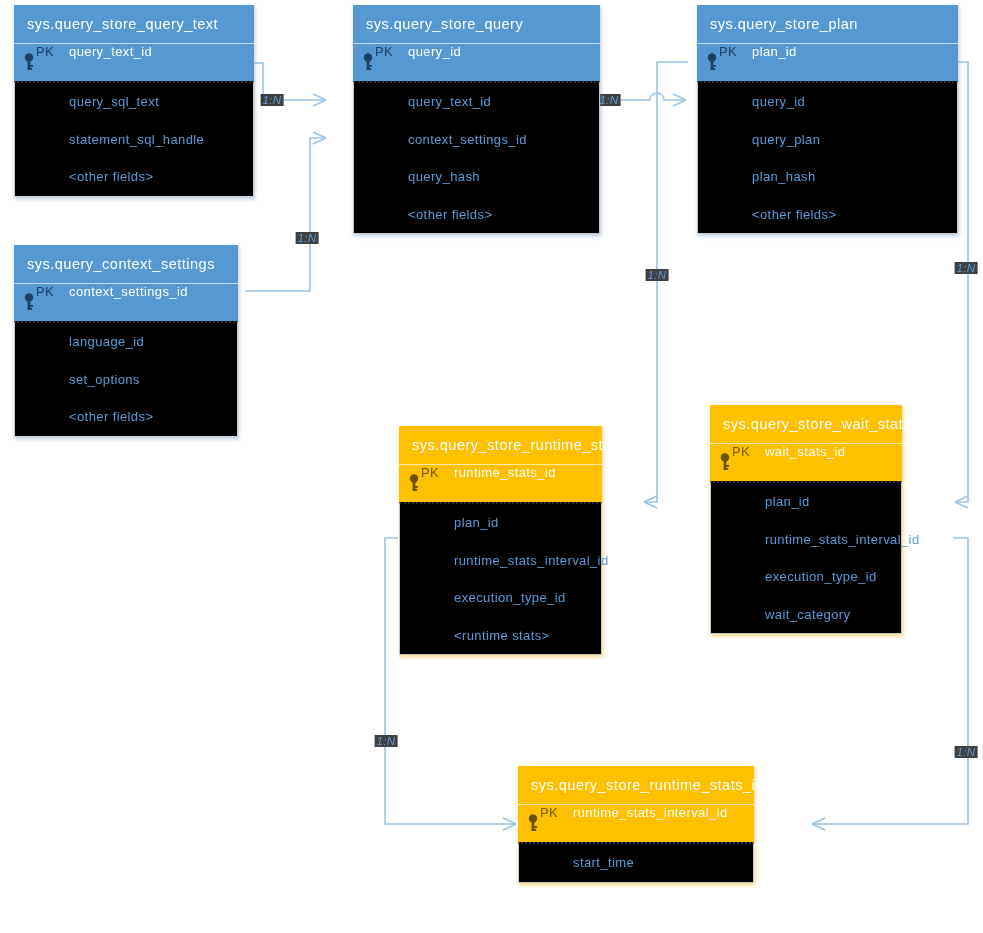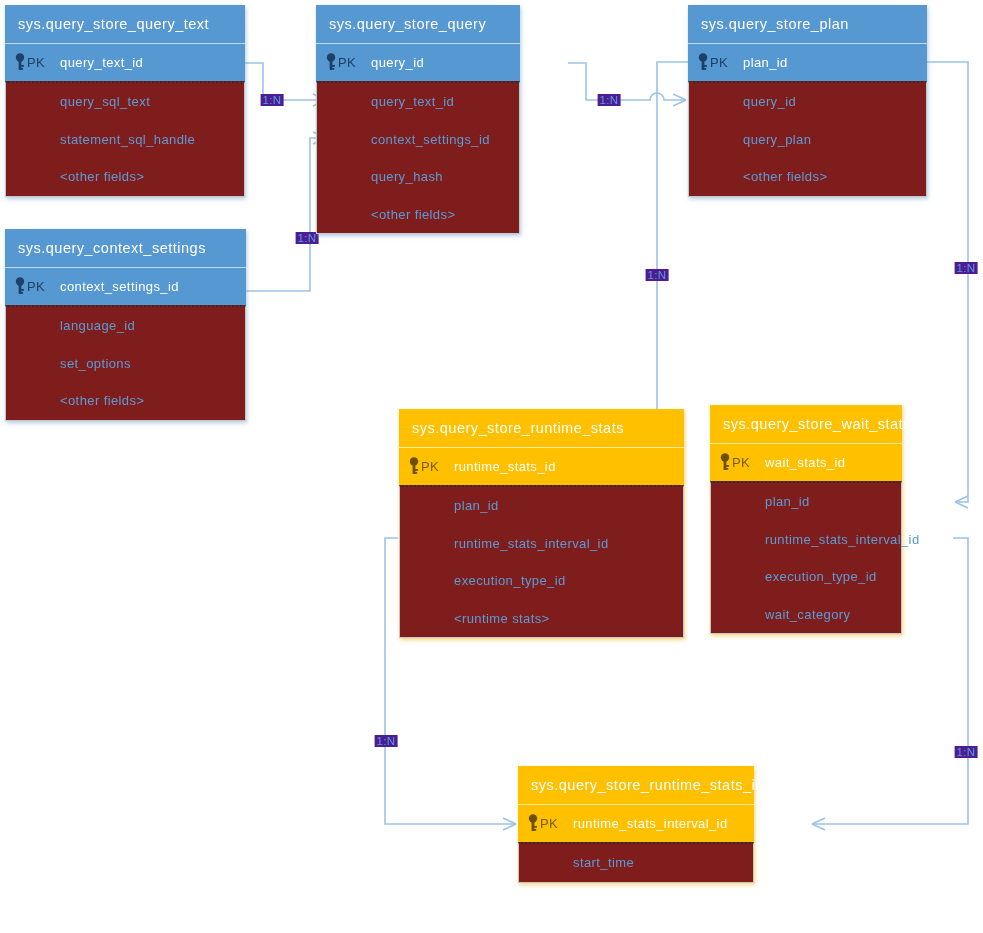--- a/index.html
+++ b/index.html
@@ -7,52 +7,52 @@
     position:relative;width:983px;height:933px;background:#ffffff;overflow:hidden;
     font-family:"Liberation Sans",sans-serif;
   }
   .entity{position:absolute;}
   .entity .t-header{
     height:38px;display:flex;align-items:center;
     color:#ffffff;font-size:14.5px;letter-spacing:0.5px;
     padding-left:13px;box-sizing:border-box;
   }
   .entity .t-pk{
-    height:38px;display:flex;align-items:center;
+    height:38px;display:flex;
     border-top:1px solid rgba(255,255,255,0.65);
     box-sizing:border-box;position:relative;
   }
   .entity.blue .t-header,.entity.blue .t-pk{background:#5699D2;}
   .entity.orange .t-header,.entity.orange .t-pk{background:#FFC000;}
-  .entity.blue{box-shadow:1px 2px 4px rgba(120,160,205,0.55);}
+  .entity.blue{box-shadow:1px 2px 4px rgba(120,160,205,0.55);margin-left:9px;}
   .entity.orange{box-shadow:1px 2px 4px rgba(245,200,90,0.75);}
   .key-icon{position:absolute;left:9px;top:9px;}
   .entity.blue .key-icon{color:#1E3F66;}
   .entity.orange .key-icon{color:#6B5200;}
   .pk-label{font-size:13px;letter-spacing:0.3px;margin-left:22px;}
   .entity.blue .pk-label{color:#1E3F66;}
   .entity.orange .pk-label{color:#7A5C00;}
   .pk-field{color:#ffffff;font-size:13px;letter-spacing:0.4px;position:absolute;left:55px;}
   .t-body{
-    background:#7f1d1d;
+    background:#000000;
     border:1px solid #C6C6C6;
     border-top:2px dotted #2E2E2E;
     box-sizing:border-box;
   }
   .t-field{
     height:37.5px;display:flex;align-items:center;
     padding-left:54px;box-sizing:border-box;
     color:#5B9BD5;font-size:13px;letter-spacing:0.4px;
   }
   #connector-layer{position:absolute;left:0;top:0;width:983px;height:933px;pointer-events:none;}
   #connector-layer path{stroke:#9DC3E6;stroke-width:1.6;fill:none;}
   .rel-label{
     position:absolute;transform:translate(-50%,-50%);
-    background:#4c1d95;color:#5B9BD5;font-size:11.5px;
-    padding:0 2px;letter-spacing:0.3px;white-space:nowrap;
+    background:#404040;color:#5B9BD5;font-size:11.5px;
+    padding:0 2px;letter-spacing:0.3px;white-space:nowrap;font-style:italic;
   }
 </style>
 </head>
 <body>
 
 <div id="canvas">
 
   <svg id="connector-layer" width="983" height="933" viewBox="0 0 983 933">
     <g>
       <path d="M245 63 H263 V100 H326"></path>
@@ -104,79 +104,80 @@
       <span class="pk-label">PK</span>
       <span class="pk-field">query_text_id</span>
     </div>
     <div class="t-body">
       <div class="t-field">query_sql_text</div>
       <div class="t-field">statement_sql_handle</div>
       <div class="t-field">&lt;other fields&gt;</div>
     </div>
   </div>
 
-  <div class="entity blue" style="left:316px;top:5px;width:204px">
+  <div class="entity blue" style="left:344px;top:5px;width:247px">
     <div class="t-header">sys.query_store_query</div>
     <div class="t-pk">
       <span class="key-icon"><svg width="12" height="19" viewBox="0 0 12 19">
             <circle cx="6" cy="4.5" r="4.2" fill="currentColor"></circle>
             <rect x="4.6" y="7" width="2.8" height="10" fill="currentColor"></rect>
             <rect x="7" y="12" width="3" height="1.8" fill="currentColor"></rect>
             <rect x="7" y="15" width="2.2" height="1.8" fill="currentColor"></rect>
           </svg></span>
       <span class="pk-label">PK</span>
       <span class="pk-field">query_id</span>
     </div>
     <div class="t-body">
       <div class="t-field">query_text_id</div>
       <div class="t-field">context_settings_id</div>
       <div class="t-field">query_hash</div>
       <div class="t-field">&lt;other fields&gt;</div>
     </div>
   </div>
 
-  <div class="entity blue" style="left:688px;top:5px;width:239px">
+  <div class="entity blue" style="left:688px;top:5px;width:261px">
     <div class="t-header">sys.query_store_plan</div>
     <div class="t-pk">
       <span class="key-icon"><svg width="12" height="19" viewBox="0 0 12 19">
             <circle cx="6" cy="4.5" r="4.2" fill="currentColor"></circle>
             <rect x="4.6" y="7" width="2.8" height="10" fill="currentColor"></rect>
             <rect x="7" y="12" width="3" height="1.8" fill="currentColor"></rect>
             <rect x="7" y="15" width="2.2" height="1.8" fill="currentColor"></rect>
           </svg></span>
       <span class="pk-label">PK</span>
       <span class="pk-field">plan_id</span>
     </div>
     <div class="t-body">
       <div class="t-field">query_id</div>
       <div class="t-field">query_plan</div>
-      <div class="t-field">&lt;other fields&gt;</div>
-    </div>
-  </div>
-
-  <div class="entity blue" style="left:5px;top:229px;width:241px">
+      <div class="t-field">plan_hash</div>
+      <div class="t-field">&lt;other fields&gt;</div>
+    </div>
+  </div>
+
+  <div class="entity blue" style="left:5px;top:245px;width:224px">
     <div class="t-header">sys.query_context_settings</div>
     <div class="t-pk">
       <span class="key-icon"><svg width="12" height="19" viewBox="0 0 12 19">
             <circle cx="6" cy="4.5" r="4.2" fill="currentColor"></circle>
             <rect x="4.6" y="7" width="2.8" height="10" fill="currentColor"></rect>
             <rect x="7" y="12" width="3" height="1.8" fill="currentColor"></rect>
             <rect x="7" y="15" width="2.2" height="1.8" fill="currentColor"></rect>
           </svg></span>
       <span class="pk-label">PK</span>
       <span class="pk-field">context_settings_id</span>
     </div>
     <div class="t-body">
       <div class="t-field">language_id</div>
       <div class="t-field">set_options</div>
       <div class="t-field">&lt;other fields&gt;</div>
     </div>
   </div>
 
-  <div class="entity orange" style="left:399px;top:409px;width:285px">
+  <div class="entity orange" style="left:399px;top:426px;width:203px">
     <div class="t-header">sys.query_store_runtime_stats</div>
     <div class="t-pk">
       <span class="key-icon"><svg width="12" height="19" viewBox="0 0 12 19">
             <circle cx="6" cy="4.5" r="4.2" fill="currentColor"></circle>
             <rect x="4.6" y="7" width="2.8" height="10" fill="currentColor"></rect>
             <rect x="7" y="12" width="3" height="1.8" fill="currentColor"></rect>
             <rect x="7" y="15" width="2.2" height="1.8" fill="currentColor"></rect>
           </svg></span>
       <span class="pk-label">PK</span>
       <span class="pk-field">runtime_stats_id</span>

